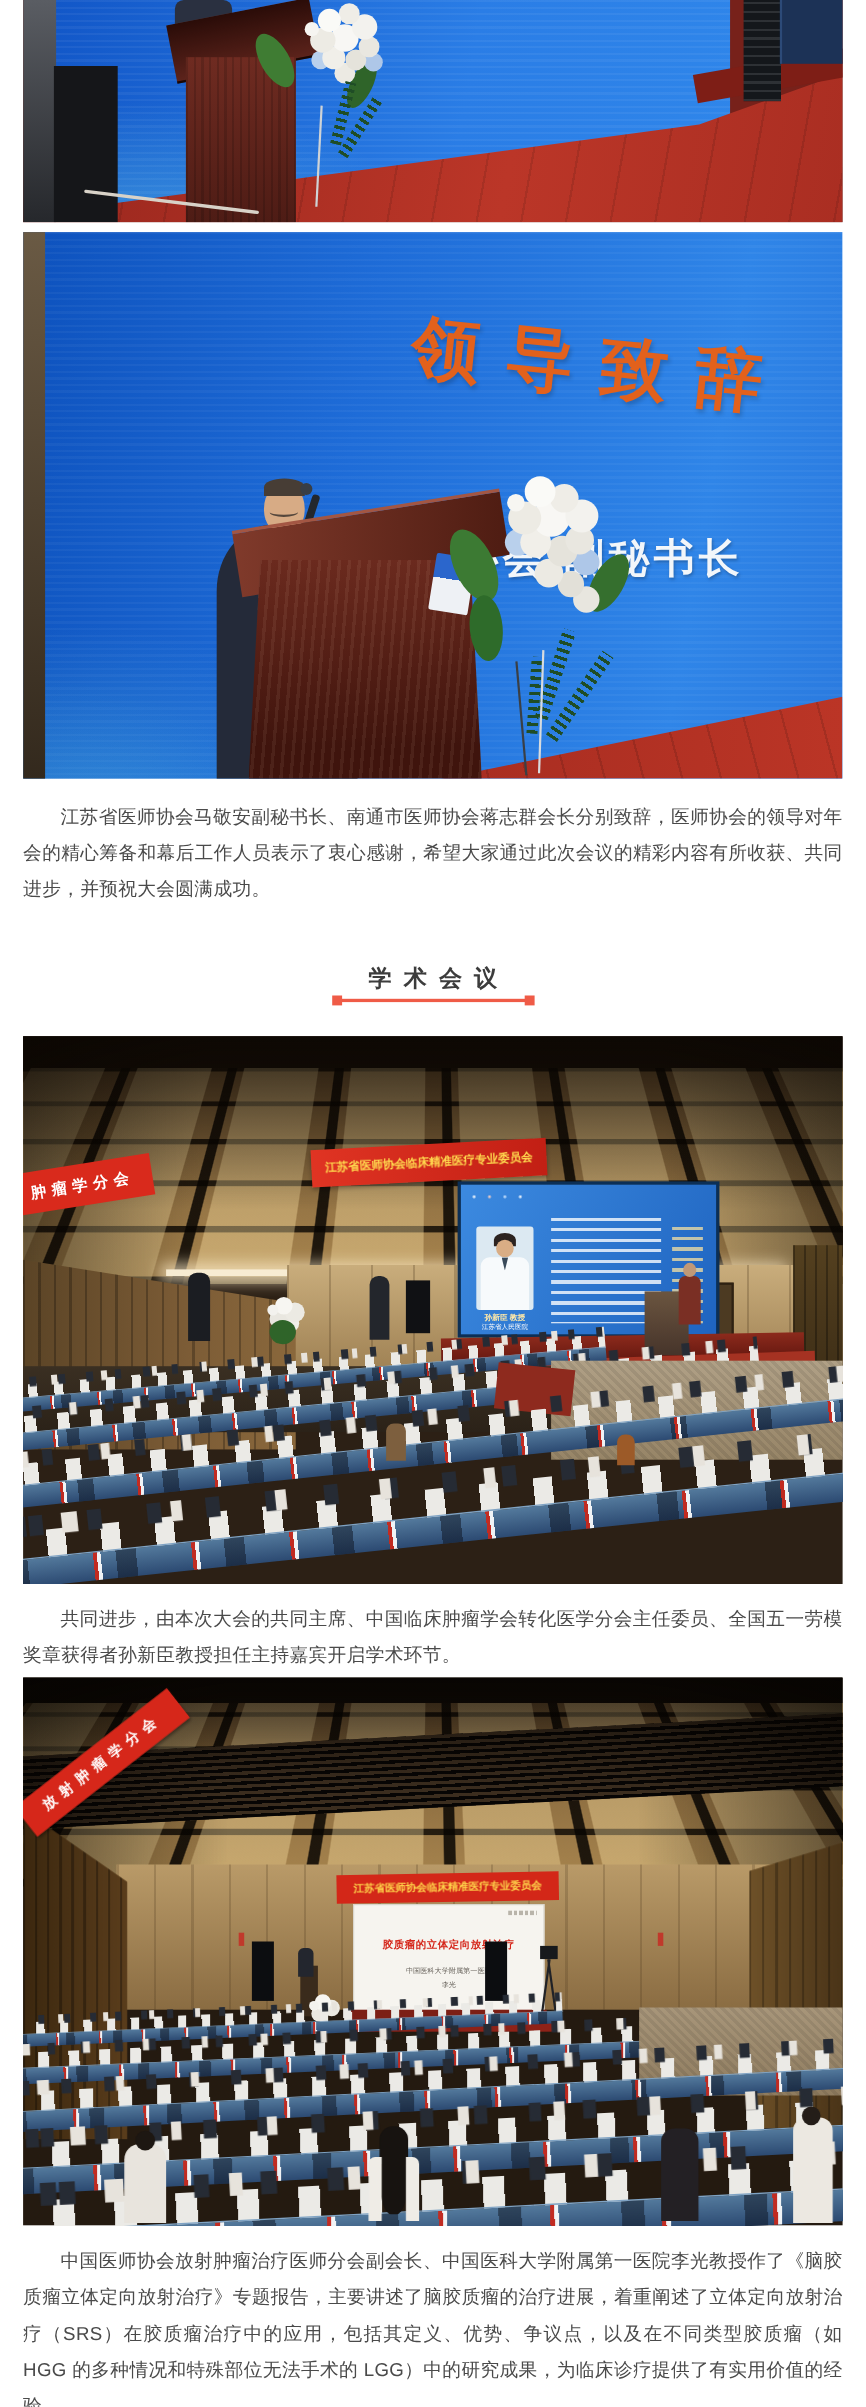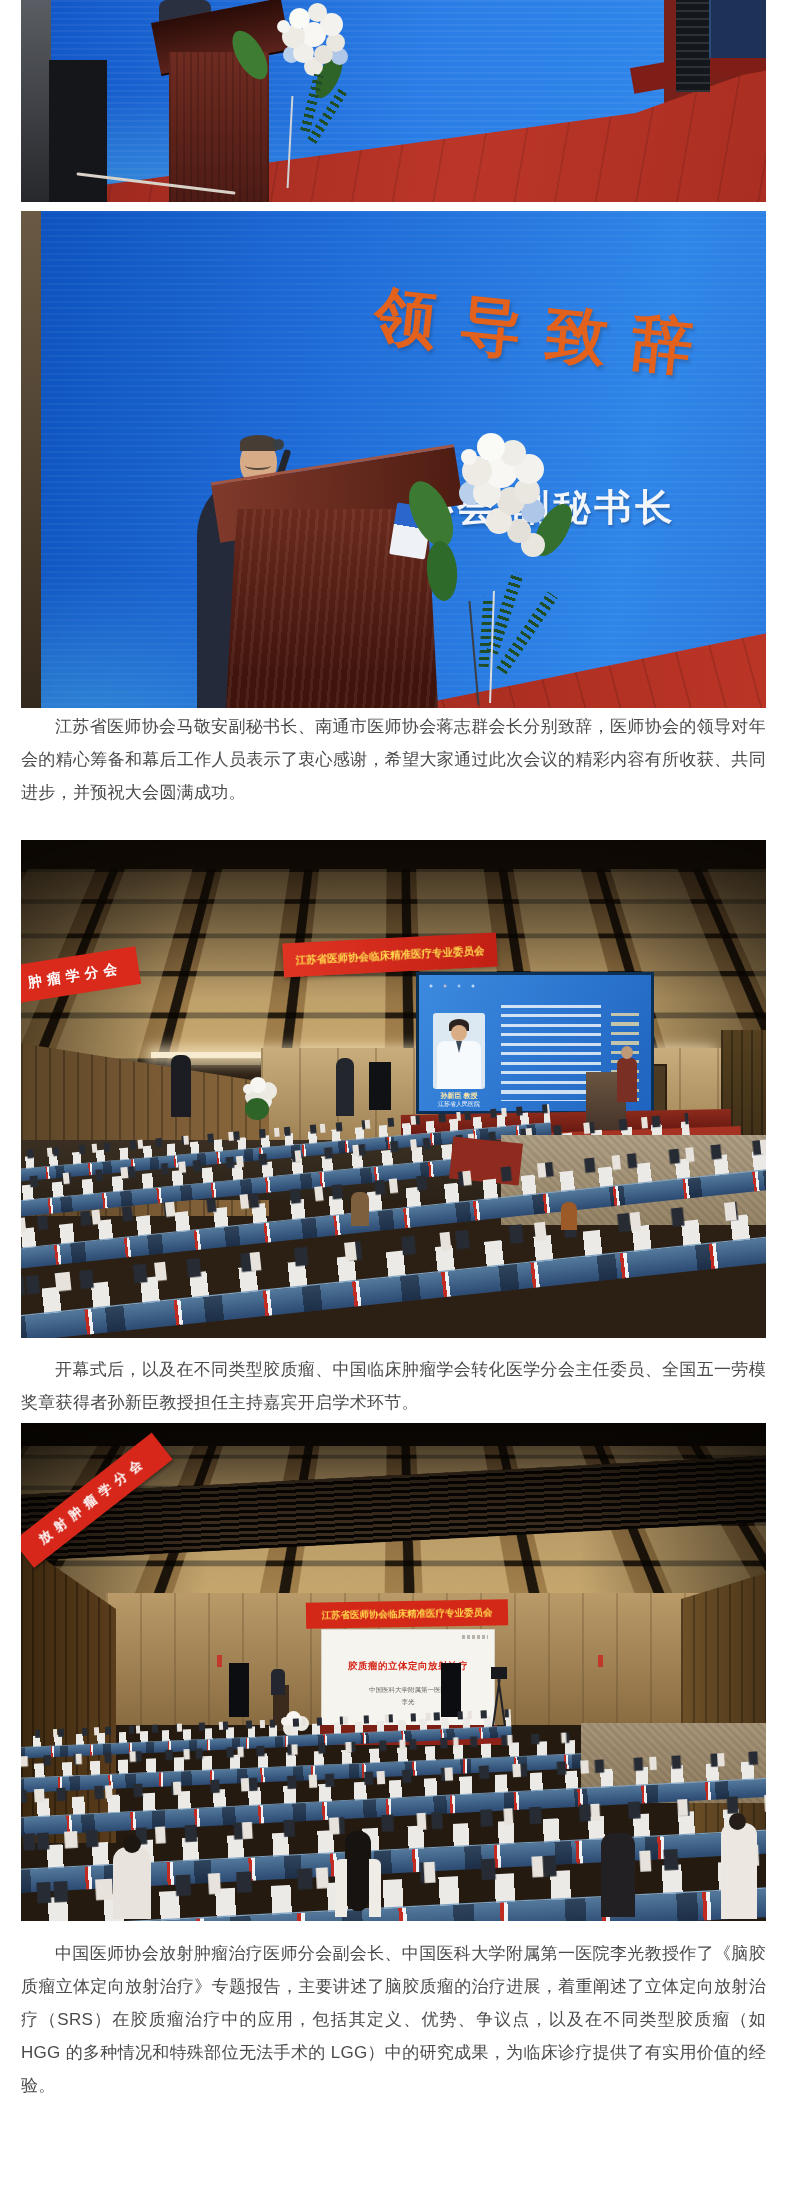--- a/index.html
+++ b/index.html
@@ -115,22 +115,26 @@
                       58px 34px 0 5px #e9e7e0,18px 36px 0 6px #f1efe9,42px 44px 0 6px #e5e3db,2px 36px 0 4px #b9d0ec,64px 54px 0 4px #aec7e8,
                       30px 64px 0 5px #eceae3,50px 74px 0 4px #e2e0d8,64px 88px 0 4px #e8e6df;"></div>
       <div class="abs fern" style="left:78px;top:140px;width:12px;height:84px;transform:rotate(18deg);"></div>
       <div class="abs fern" style="left:100px;top:156px;width:12px;height:92px;transform:rotate(34deg);"></div>
       <div class="abs fern" style="left:60px;top:166px;width:10px;height:70px;transform:rotate(4deg);"></div>
       <div class="abs" style="left:70px;top:160px;width:2px;height:112px;background:#d8dbde;transform:rotate(2deg);"></div>
       <div class="abs" style="left:52px;top:170px;width:2px;height:104px;background:#3a3f45;transform:rotate(-5deg);"></div>
     </div>
   </figure>
 
-  <p class="para" style="margin-top:2px;">江苏省医师协会马敬安副秘书长、南通市医师协会蒋志群会长分别致辞，医师协会的领导对年会的精心筹备和幕后工作人员表示了衷心感谢，希望大家通过此次会议的精彩内容有所收获、共同进步，并预祝大会圆满成功。</p>
-
+  <p class="para" style="margin-top:18px;">江苏省医师协会马敬安副秘书长、南通市医师协会蒋志群会长分别致辞，医师协会的领导对年会的精心筹备和幕后工作人员表示了衷心感谢，希望大家通过此次会议的精彩内容有所收获、共同进步，并预祝大会圆满成功。</p>
+
+  <div class="sec">
+    <span class="sec-title">学术会议</span>
+    <div class="sec-line"></div>
+  </div>
 
   <figure class="photo" style="height:498px;margin:31px 0 0;background:#2c2015;">
     <div class="abs" style="left:0;top:0;width:745px;height:225px;overflow:hidden;background:#191009;">
       <div class="ceilpat" style="transform:perspective(700px) rotateX(38deg) scale(1.35,1.2);"></div>
       <div class="abs" style="inset:0;background:linear-gradient(180deg,rgba(10,6,2,.75),rgba(10,6,2,0) 70%),linear-gradient(90deg,rgba(10,6,2,.5),rgba(0,0,0,0) 22%,rgba(0,0,0,0) 78%,rgba(10,6,2,.45));"></div>
     </div>
     <div class="abs" style="left:130px;top:212px;width:560px;height:6px;background:#f7ecd2;box-shadow:0 0 14px 5px rgba(247,230,195,.8);"></div>
     <div class="abs" style="left:240px;top:208px;width:505px;height:108px;
          background-image:repeating-linear-gradient(90deg,rgba(70,50,25,.25) 0 2px,rgba(0,0,0,0) 2px 38px),linear-gradient(180deg,#c9ad7c,#9a7c4f);"></div>
     <div class="abs" style="left:600px;top:224px;width:42px;height:82px;background:#4c3a22;border:2px solid #2e2112;"></div>
@@ -205,21 +209,21 @@
     </div>
     <div class="crowd-row" style="left:-30px;top:440px;transform:rotate(-6deg) scale(1.15);z-index:4;">
       <div class="ppl" style="background-position:60px 0,30px 0;"></div>
       <div class="chairs"></div>
       <div class="tbl"></div>
     </div>
     <div class="abs" style="left:330px;top:352px;width:18px;height:34px;border-radius:7px 7px 0 0;background:#7d5f3e;z-index:4;"></div>
     <div class="abs" style="left:540px;top:362px;width:16px;height:28px;border-radius:7px 7px 0 0;background:#9c5a28;z-index:4;"></div>
   </figure>
 
-  <p class="para" style="margin-top:15px;">开幕式后，以及在不同类型胶质瘤、中国临床肿瘤学会转化医学分会主任委员、全国五一劳模奖章获得者孙新臣教授担任主持嘉宾开启学术环节。</p>
+  <p class="para" style="margin-top:15px;">共同进步，由本次大会的共同主席、中国临床肿瘤学会转化医学分会主任委员、全国五一劳模奖章获得者孙新臣教授担任主持嘉宾开启学术环节。</p>
 
   <figure class="photo" style="height:498px;margin:4px 0 0;background:#241a10;">
     <div class="abs" style="left:0;top:0;width:745px;height:190px;overflow:hidden;background:#120c07;">
       <div class="ceilpat" style="transform:perspective(600px) rotateX(42deg) scale(1.4,1.3);"></div>
       <div class="abs" style="left:-20px;top:52px;width:800px;height:66px;transform:rotate(-3deg);
            background-image:repeating-linear-gradient(0deg,rgba(0,0,0,.75) 0 3px,rgba(90,70,45,.5) 3px 6px);background-color:#1c1410;"></div>
       <div class="abs" style="inset:0;background:linear-gradient(180deg,rgba(5,3,1,.7),rgba(5,3,1,0) 55%),linear-gradient(90deg,rgba(5,3,1,.55),rgba(0,0,0,0) 25%,rgba(0,0,0,0) 75%,rgba(5,3,1,.5));"></div>
     </div>
     <div class="abs" style="left:180px;top:186px;width:470px;height:5px;background:#f5e9cd;box-shadow:0 0 12px 4px rgba(245,228,190,.75);"></div>
     <div class="abs" style="left:85px;top:170px;width:660px;height:132px;

